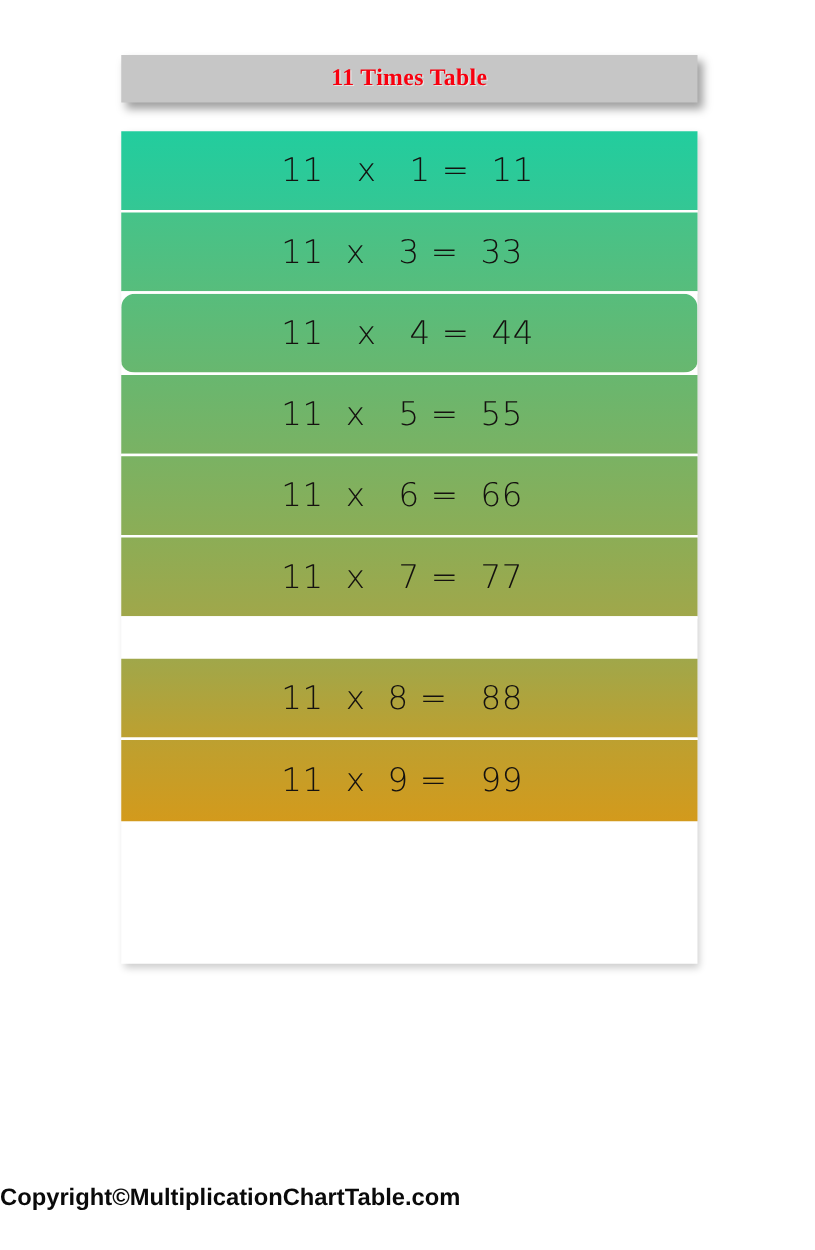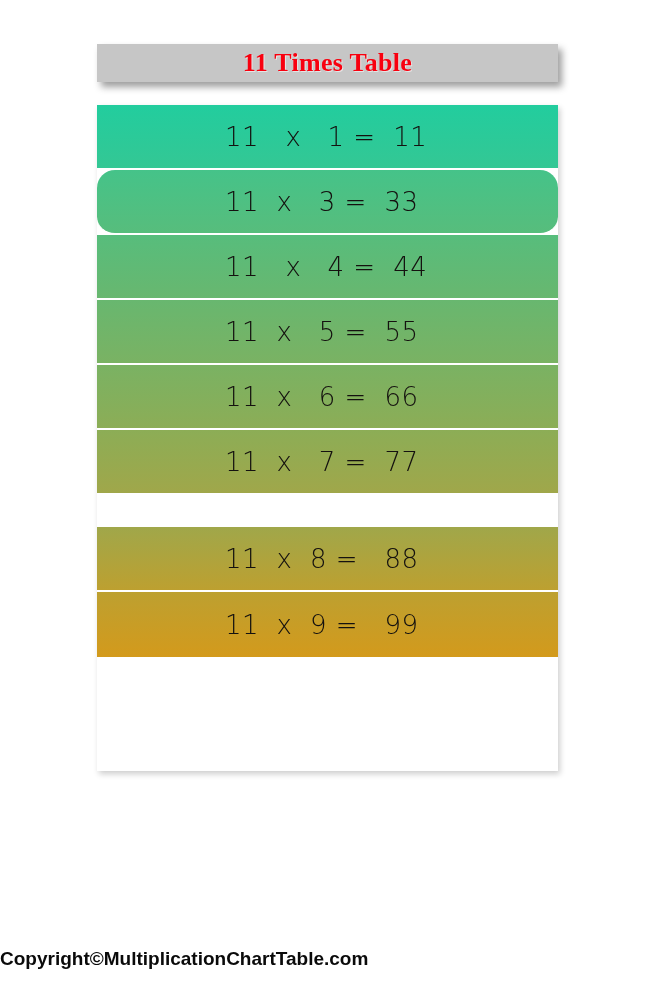--- a/index.html
+++ b/index.html
@@ -34,21 +34,21 @@
     height: 38px;
     background: #c6c6c6;
     box-shadow: 4px 5px 7px rgba(0,0,0,0.38);
     display: flex;
     align-items: center;
     justify-content: center;
   }
   #title-text {
     font-family: "Liberation Serif", "DejaVu Serif", serif;
     font-weight: bold;
-    font-size: 26px;
+    font-size: 19px;
     color: #f8000f;
     letter-spacing: 0.3px;
     text-shadow: 1px 1px 0 rgba(255,255,255,0.55);
     white-space: nowrap;
   }
 
   
   #table {
     position: absolute;
     left: 97px;
@@ -109,24 +109,24 @@
 <div id="page">
 
   <div id="title-bar">
     <span id="title-text">11 Times Table</span>
   </div>
 
   <div id="table">
       <div class="row" style="background: linear-gradient(rgb(34, 205, 158) 0%, rgb(52, 199, 148) 100%);">
         <span class="eq">11   x   1 =  11</span>
       </div>
-      <div class="row" style="background: linear-gradient(rgb(69, 195, 137) 0%, rgb(87, 189, 124) 100%); border-radius: 18px;">
+      <div class="row" style="background: linear-gradient(rgb(69, 195, 137) 0%, rgb(87, 189, 124) 100%);">
         <span class="eq">11  x   3 =  33</span>
       </div>
-      <div class="row" style="background: linear-gradient(rgb(87, 189, 124) 0%, rgb(104, 183, 111) 100%);">
+      <div class="row" style="background: linear-gradient(rgb(87, 189, 124) 0%, rgb(104, 183, 111) 100%); border-radius: 11px;">
         <span class="eq">11   x   4 =  44</span>
       </div>
       <div class="row" style="background: linear-gradient(rgb(104, 183, 111) 0%, rgb(122, 178, 99) 100%);">
         <span class="eq">11  x   5 =  55</span>
       </div>
       <div class="row" style="background: linear-gradient(rgb(122, 178, 99) 0%, rgb(140, 173, 86) 100%);">
         <span class="eq">11  x   6 =  66</span>
       </div>
       <div class="row" style="background: linear-gradient(rgb(140, 173, 86) 0%, rgb(160, 167, 74) 100%);">
         <span class="eq">11  x   7 =  77</span>

